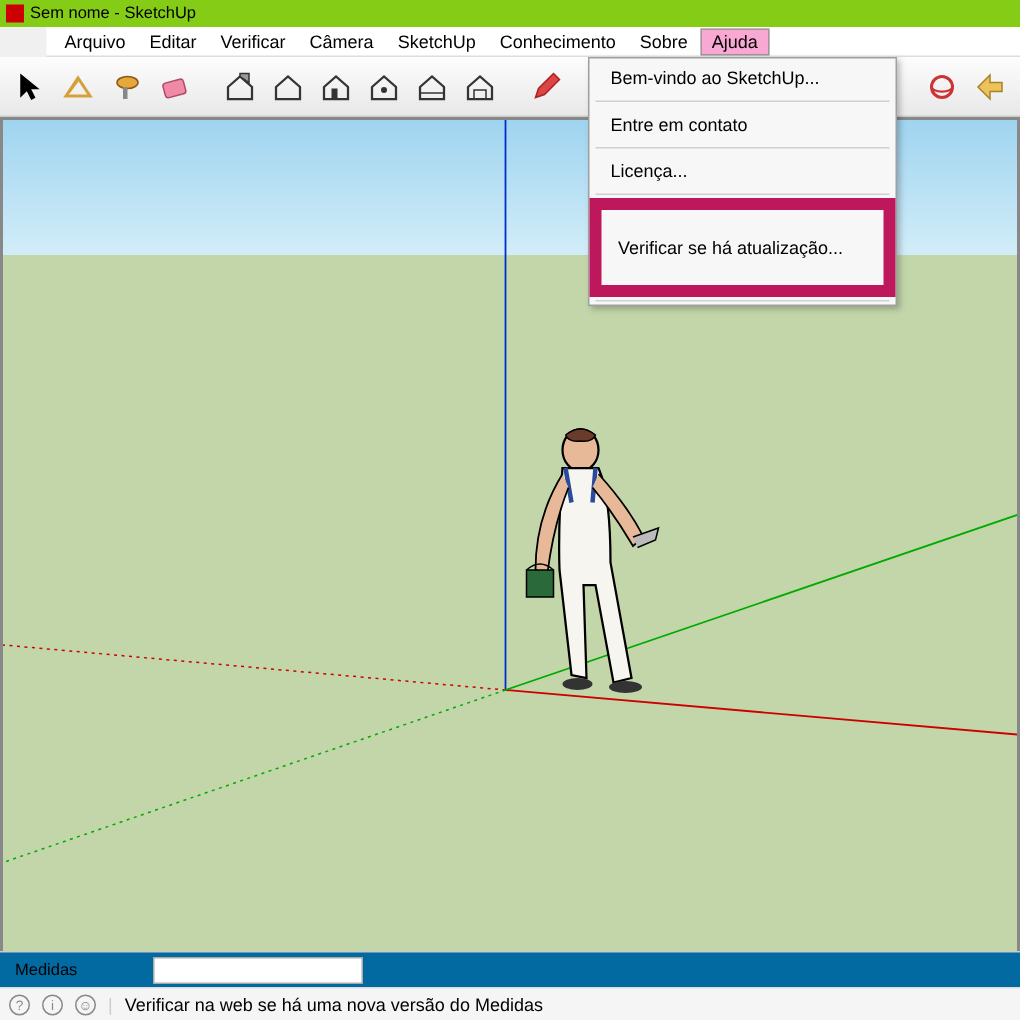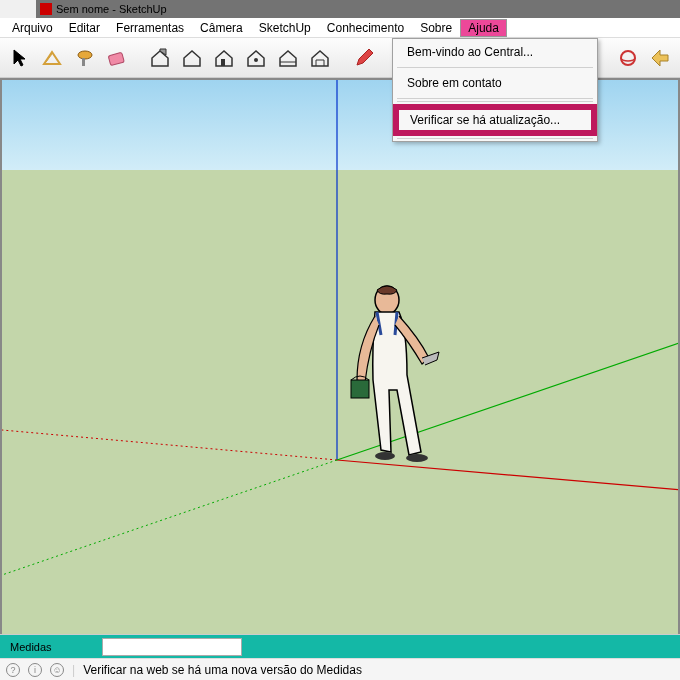--- a/index.html
+++ b/index.html
@@ -10,49 +10,49 @@
     }
     body {
       width: 680px;
       height: 680px;
       background: #f0f0f0;
       overflow: hidden;
       position: relative;
     }
     .titlebar {
       height: 18px;
-      background: #737373;
+      background: #84cc16;
       display: flex;
       align-items: center;
       padding-left: 4px;
       font-size: 11px;
       gap: 4px;
-      margin-left: 36px;
     }
     .app-icon {
       width: 12px;
       height: 12px;
       background: #cc0000;
       display: inline-block;
     }
     .menubar {
       height: 20px;
       background: #fff;
       display: flex;
       align-items: center;
       padding-left: 4px;
       font-size: 12px;
       border-bottom: 1px solid #ddd;
+      margin-left: 31px;
     }
     .menu-item {
       padding: 2px 8px;
       cursor: pointer;
     }
     .menu-item.active {
-      background: #ec4899;
+      background: #f9a8d4;
       border: 1px solid #999;
       padding: 1px 7px;
     }
     .toolbar {
       height: 40px;
       background: linear-gradient(#fdfdfd, #e8e8e8);
       display: flex;
       align-items: center;
       padding: 2px 6px;
       gap: 4px;
@@ -108,38 +108,38 @@
     .dropdown-item {
       padding: 6px 14px;
       cursor: pointer;
     }
     .dropdown-sep {
       height: 1px;
       background: #d0d0d0;
       margin: 2px 4px;
     }
     .dropdown-item.highlighted {
-      border: 6px solid #be185d;
-      padding: 3px 11px;
+      border: 8px solid #be185d;
+      padding: 18px 11px;
     }
     .figure {
       position: absolute;
       top: 200px;
       left: 335px;
       width: 120px;
       height: 200px;
       z-index: 5;
     }
     .bottom-panel {
       position: absolute;
       bottom: 22px;
       left: 0;
       width: 100%;
       height: 24px;
-      background: #14b8a6;
+      background: #0369a1;
       border-top: 1px solid #ccc;
       display: flex;
       align-items: center;
       padding-left: 10px;
       font-size: 11px;
       gap: 50px;
     }
     .measure-input {
       width: 140px;
       height: 18px;
@@ -180,21 +180,21 @@
 <body>
 
 <div class="titlebar">
   <span class="app-icon"></span>
   <span>Sem nome - SketchUp</span>
 </div>
 
 <div class="menubar">
   <span class="menu-item">Arquivo</span>
   <span class="menu-item">Editar</span>
-  <span class="menu-item">Ferramentas</span>
+  <span class="menu-item">Verificar</span>
   <span class="menu-item">Câmera</span>
   <span class="menu-item">SketchUp</span>
   <span class="menu-item">Conhecimento</span>
   <span class="menu-item">Sobre</span>
   <span class="menu-item active">Ajuda</span>
 </div>
 
 <div class="toolbar">
   <div class="tool-btn">
     <svg width="22" height="22">
@@ -304,24 +304,25 @@
 
       <path d="M85 78 L102 72 L100 80 L88 85" fill="#bbb" stroke="#000"></path>
 
       <ellipse cx="48" cy="176" rx="10" ry="4" fill="#333"></ellipse>
       <ellipse cx="80" cy="178" rx="11" ry="4" fill="#333"></ellipse>
     </svg>
   </div>
 </div>
 
 <div class="dropdown">
-  <div class="dropdown-item">Bem-vindo ao Central...</div>
+  <div class="dropdown-item">Bem-vindo ao SketchUp...</div>
   <div class="dropdown-sep"></div>
-  <div class="dropdown-item">Sobre em contato</div>
+  <div class="dropdown-item">Entre em contato</div>
   <div class="dropdown-sep"></div>
+  <div class="dropdown-item">Licença...</div>
   <div class="dropdown-sep"></div>
   <div class="dropdown-item highlighted">Verificar se há atualização...</div>
   <div class="dropdown-sep"></div>
 </div>
 
 <div class="bottom-panel">
   <span>Medidas</span>
   <input class="measure-input" type="text" style="">
 </div>
 

